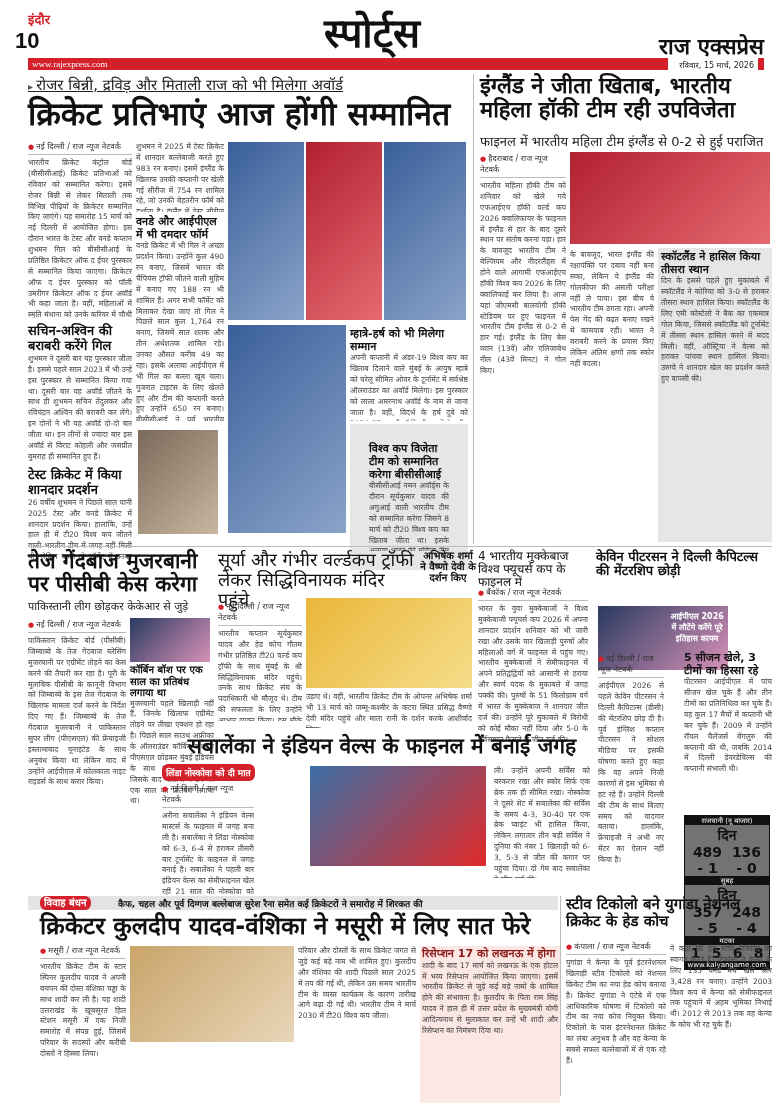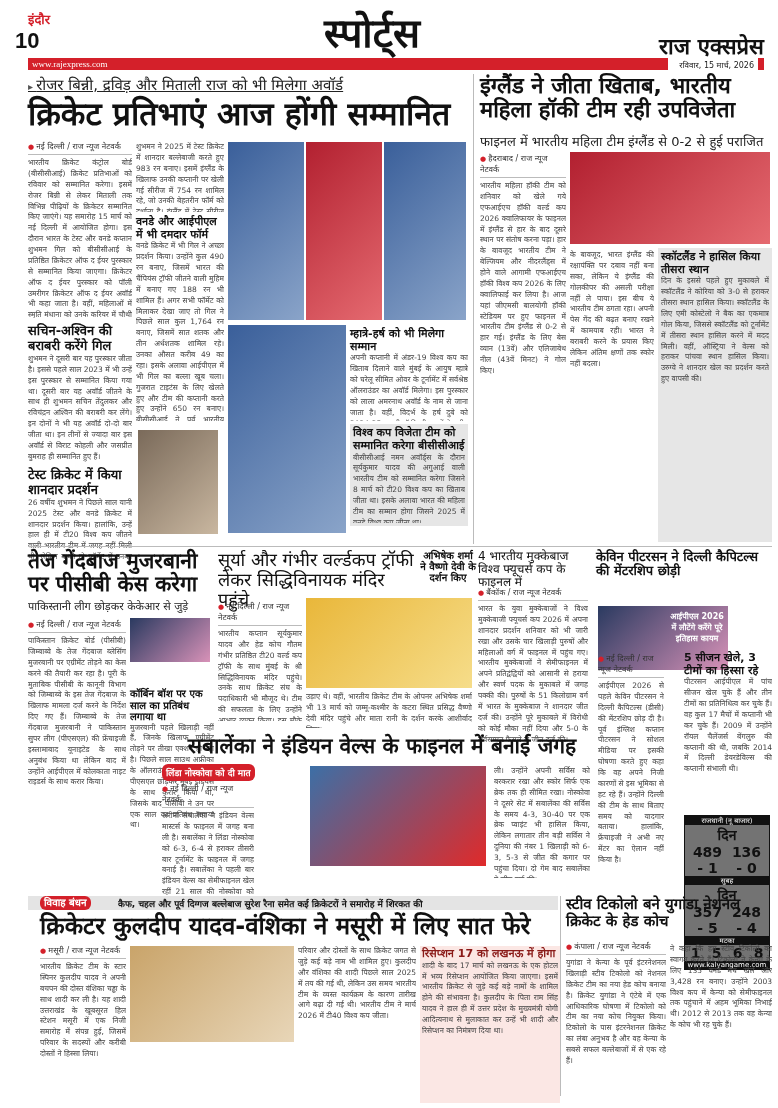--- a/index.html
+++ b/index.html
@@ -71,21 +71,21 @@
 <div class="abs photo gray" style="left:138px;top:430px;width:80px;height:104px;"></div>
 
 <div class="abs photo" style="left:228px;top:142px;width:76px;height:178px;"></div>
 <div class="abs photo red" style="left:306px;top:142px;width:76px;height:178px;"></div>
 <div class="abs photo" style="left:384px;top:142px;width:82px;height:178px;"></div>
 <div class="abs photo" style="left:228px;top:325px;width:118px;height:208px;"></div>
 
 <div class="abs" style="left:350px;top:328px;width:118px;">
   <div class="subhead" style="font-size:11px;">म्हात्रे-हर्ष को भी मिलेगा सम्मान</div>
   <div class="body" style="height:68px;">अपनी कप्तानी में अंडर-19 विश्व कप का खिताब दिलाने वाले मुंबई के आयुष म्हात्रे को घरेलू सीमित ओवर के टूर्नामेंट में सर्वश्रेष्ठ ऑलराउंडर का अवॉर्ड मिलेगा। इस पुरस्कार को लाला अमरनाथ अवॉर्ड के नाम से जाना जाता है। वहीं, विदर्भ के हर्ष दुबे को 2024-25 रणजी ट्रॉफी सीजन में बेहतरीन प्रदर्शन के लिए सर्वश्रेष्ठ ऑलराउंडर चुना गया है।</div>
-  <div class="box-gray" style="padding:3px;margin-top:3px;">
+  <div class="box-gray" style="padding:19px;margin-top:3px;">
     <div class="subhead" style="font-size:11px;">विश्व कप विजेता टीम को सम्मानित करेगा बीसीसीआई</div>
     <div class="body" style="height:70px;">बीसीसीआई नमन अवॉर्ड्स के दौरान सूर्यकुमार यादव की अगुआई वाली भारतीय टीम को सम्मानित करेगा जिसने 8 मार्च को टी20 विश्व कप का खिताब जीता था। इसके अलावा भारत की महिला टीम का सम्मान होगा जिसने 2025 में वनडे विश्व कप जीता था।</div>
   </div>
 </div>
 
 <div class="abs h-lg" style="left:480px;top:74px;width:290px;font-size:22px;">इंग्लैंड ने जीता खिताब, भारतीय महिला हॉकी टीम रही उपविजेता</div>
 <div class="abs sub" style="left:480px;top:132px;width:290px;">फाइनल में भारतीय महिला टीम इंग्लैंड से 0-2 से हुई पराजित</div>
 <div class="abs" style="left:480px;top:152px;width:86px;">
   <div class="byline">हैदराबाद / राज न्यूज नेटवर्क</div>
   <div class="hline" style="margin:3px 0;"></div>
@@ -102,21 +102,21 @@
 
 <div class="abs h-lg" style="left:28px;top:550px;width:190px;font-size:21px;">तेज गेंदबाज मुजरबानी पर पीसीबी केस करेगा</div>
 <div class="abs sub" style="left:28px;top:598px;width:190px;font-size:11px;">पाकिस्तानी लीग छोड़कर केकेआर से जुड़े</div>
 <div class="abs" style="left:28px;top:618px;width:98px;">
   <div class="byline">नई दिल्ली / राज न्यूज नेटवर्क</div>
   <div class="hline" style="margin:3px 0;"></div>
   <div class="body" style="height:250px;">पाकिस्तान क्रिकेट बोर्ड (पीसीबी) जिम्बाब्वे के तेज गेंदबाज ब्लेसिंग मुजरबानी पर एग्रीमेंट तोड़ने का केस करने की तैयारी कर रहा है। पूरी के मुताबिक पीसीबी के कानूनी विभाग को जिम्बाब्वे के इस तेज गेंदबाज के खिलाफ मामला दर्ज करने के निर्देश दिए गए हैं। जिम्बाब्वे के तेज गेंदबाज मुजरबानी ने पाकिस्तान सुपर लीग (पीएसएल) की फ्रेंचाइजी इस्लामाबाद यूनाइटेड के साथ अनुबंध किया था लेकिन बाद में उन्होंने आईपीएल में कोलकाता नाइट राइडर्स के साथ करार किया।</div>
 </div>
 <div class="abs photo pink" style="left:130px;top:618px;width:80px;height:44px;"></div>
 <div class="abs" style="left:130px;top:664px;width:84px;">
-  <div class="subhead" style="font-size:10px;margin-top:24px;">कॉर्बिन बॉश पर एक साल का प्रतिबंध लगाया था</div>
+  <div class="subhead" style="font-size:10px;">कॉर्बिन बॉश पर एक साल का प्रतिबंध लगाया था</div>
   <div class="body" style="height:200px;">मुजरबानी पहले खिलाड़ी नहीं हैं, जिनके खिलाफ एग्रीमेंट तोड़ने पर तीखा एक्शन हो रहा है। पिछले साल साउथ अफ्रीका के ऑलराउंडर कॉर्बिन बॉश ने पीएसएल छोड़कर मुंबई इंडियंस के साथ करार किया था, जिसके बाद पीसीबी ने उन पर एक साल का प्रतिबंध लगाया था।</div>
 </div>
 
 <div class="abs h-lg" style="left:218px;top:550px;width:200px;font-size:18px;font-weight:normal;">सूर्या और गंभीर वर्ल्डकप ट्रॉफी लेकर सिद्धिविनायक मंदिर पहुंचे</div>
 <div class="abs" style="left:218px;top:600px;width:84px;">
   <div class="byline">नई दिल्ली / राज न्यूज नेटवर्क</div>
   <div class="hline" style="margin:3px 0;"></div>
   <div class="body" style="height:92px;">भारतीय कप्तान सूर्यकुमार यादव और हेड कोच गौतम गंभीर प्रतिष्ठित टी20 वर्ल्ड कप ट्रॉफी के साथ मुंबई के श्री सिद्धिविनायक मंदिर पहुंचे। उनके साथ क्रिकेट संघ के पदाधिकारी भी मौजूद थे। टीम की सफलता के लिए उन्होंने आभार व्यक्त किया। इस मौके पर मंदिर प्रशासन ने उनका स्वागत किया। खिलाड़ियों ने मंदिर जाने पर पूर्व क्रिकेटर और टीएमसी सांसद कीर्ति आजाद ने स्वागत भी किया।</div>
 </div>
 <div class="abs photo yellow" style="left:306px;top:598px;width:166px;height:90px;"></div>
@@ -181,21 +181,21 @@
 <div class="abs" style="left:28px;top:896px;width:530px;height:14px;background:#e4e4e4;"></div>
 <div class="abs redtag" style="left:40px;top:896px;font-size:10px;line-height:10px;">विवाह बंधन</div>
 <div class="abs" style="left:118px;top:897px;width:440px;font-size:9px;font-weight:bold;white-space:nowrap;overflow:hidden;">कैफ, चहल और पूर्व दिग्गज बल्लेबाज सुरेश रैना समेत कई क्रिकेटरों ने समारोह में शिरकत की</div>
 <div class="abs h-xl" style="left:40px;top:914px;width:520px;font-size:24px;white-space:nowrap;">क्रिकेटर कुलदीप यादव-वंशिका ने मसूरी में लिए सात फेरे</div>
 <div class="abs" style="left:40px;top:944px;width:86px;">
   <div class="byline">मसूरी / राज न्यूज नेटवर्क</div>
   <div class="hline" style="margin:3px 0;"></div>
   <div class="body" style="height:140px;">भारतीय क्रिकेट टीम के स्टार स्पिनर कुलदीप यादव ने अपनी बचपन की दोस्त वंशिका चड्ढा के साथ शादी कर ली है। यह शादी उत्तराखंड के खूबसूरत हिल स्टेशन मसूरी में एक निजी समारोह में संपन्न हुई, जिसमें परिवार के सदस्यों और करीबी दोस्तों ने हिस्सा लिया।</div>
 </div>
 <div class="abs photo wed" style="left:130px;top:946px;width:164px;height:96px;"></div>
-<div class="abs body" style="left:298px;top:946px;width:118px;height:150px;">परिवार और दोस्तों के साथ क्रिकेट जगत से जुड़े कई बड़े नाम भी शामिल हुए। कुलदीप और वंशिका की शादी पिछले साल 2025 में तय की गई थी, लेकिन उस समय भारतीय टीम के व्यस्त कार्यक्रम के कारण तारीख आगे बढ़ा दी गई थी। भारतीय टीम ने मार्च 2026 में टी40 विश्व कप जीता।</div>
+<div class="abs body" style="left:298px;top:946px;width:118px;height:150px;">परिवार और दोस्तों के साथ क्रिकेट जगत से जुड़े कई बड़े नाम भी शामिल हुए। कुलदीप और वंशिका की शादी पिछले साल 2025 में तय की गई थी, लेकिन उस समय भारतीय टीम के व्यस्त कार्यक्रम के कारण तारीख आगे बढ़ा दी गई थी। भारतीय टीम ने मार्च 2030 में टी20 विश्व कप जीता।</div>
 <div class="abs" style="left:420px;top:946px;width:140px;background:#fbe7e4;padding:2px;">
   <div class="subhead" style="font-size:11px;color:#8a1a18;">रिसेप्शन 17 को लखनऊ में होगा</div>
   <div class="body" style="height:140px;">शादी के बाद 17 मार्च को लखनऊ के एक होटल में भव्य रिसेप्शन आयोजित किया जाएगा। इसमें भारतीय क्रिकेट से जुड़े कई बड़े नामों के शामिल होने की संभावना है। कुलदीप के पिता राम सिंह यादव ने हाल ही में उत्तर प्रदेश के मुख्यमंत्री योगी आदित्यनाथ से मुलाकात कर उन्हें भी शादी और रिसेप्शन का निमंत्रण दिया था।</div>
 </div>
 
 <div class="abs vline" style="left:560px;top:896px;height:200px;"></div>
 <div class="abs h-lg" style="left:566px;top:896px;width:206px;font-size:15px;">स्टीव टिकोलो बने युगांडा नेशनल क्रिकेट के हेड कोच</div>
 <div class="abs" style="left:566px;top:940px;width:100px;">
   <div class="byline">कंपाला / राज न्यूज नेटवर्क</div>
   <div class="hline" style="margin:3px 0;"></div>

